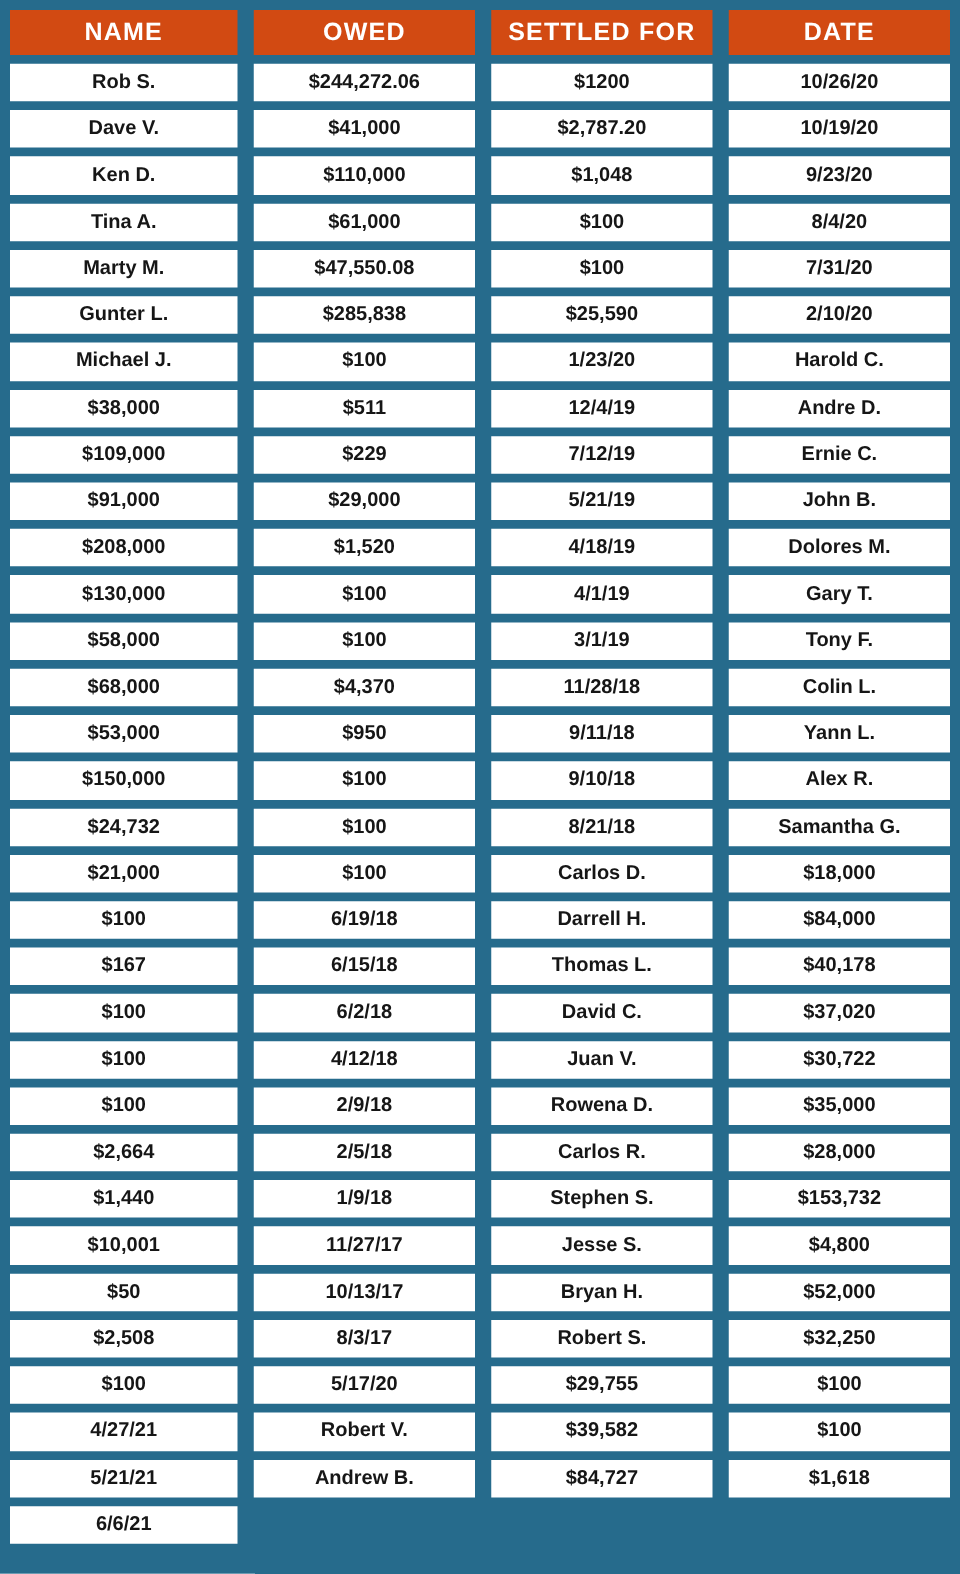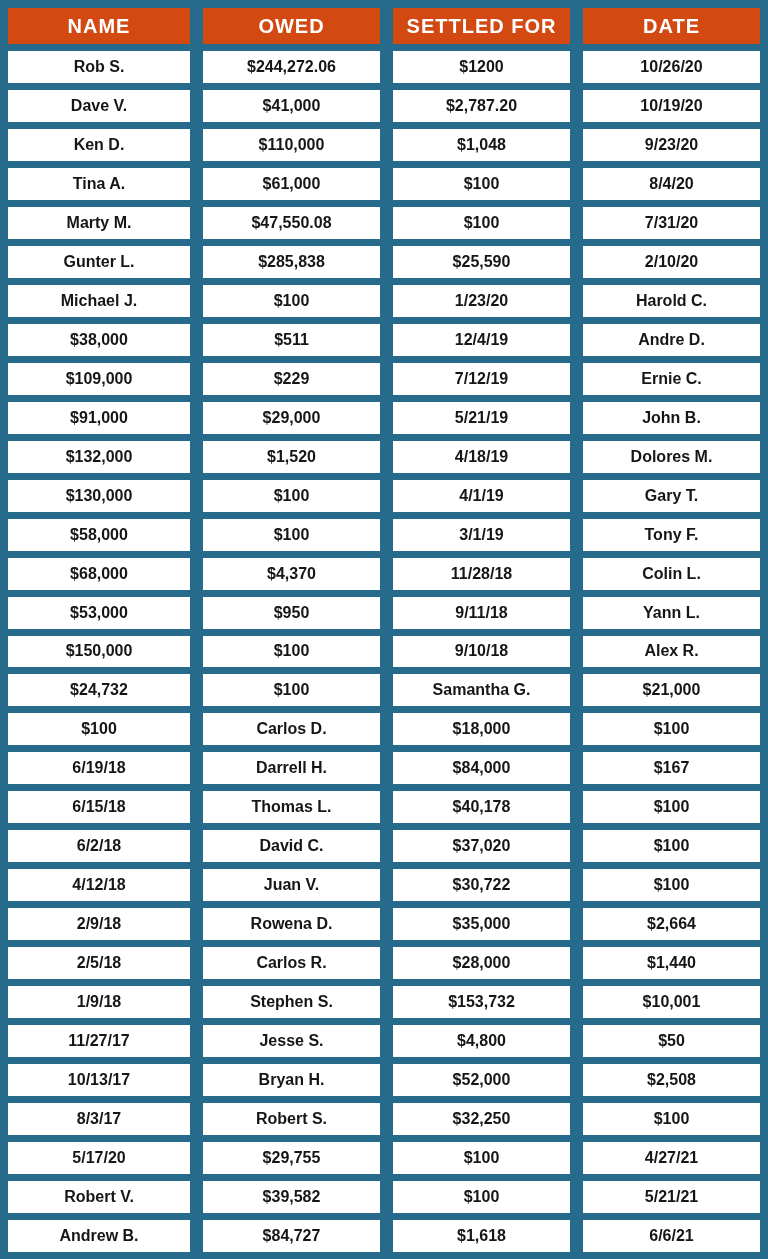--- a/index.html
+++ b/index.html
@@ -23,21 +23,21 @@
   }
   .grid {
     width: 100%;
     height: 100%;
     display: grid;
     grid-template-columns: 182px 177px 177px 1fr;
     grid-template-rows: 36px;
     grid-auto-rows: 1fr;
     column-gap: 13px;
     row-gap: 7px;
-    padding: 8px 8px 7px 8px;
+    padding: 8px 8px 24px 8px;
   }
   .hcell {
     background: var(--header-bg);
     color: var(--header-text);
     display: flex;
     align-items: center;
     justify-content: center;
     font-size: 20px;
     font-weight: 700;
     letter-spacing: 1px;
@@ -94,21 +94,21 @@
       <div class="cell">12/4/19</div>
       <div class="cell">Andre D.</div>
       <div class="cell">$109,000</div>
       <div class="cell">$229</div>
       <div class="cell">7/12/19</div>
       <div class="cell">Ernie C.</div>
       <div class="cell">$91,000</div>
       <div class="cell">$29,000</div>
       <div class="cell">5/21/19</div>
       <div class="cell">John B.</div>
-      <div class="cell">$132,000</div>
+      <div class="cell">$208,000</div>
       <div class="cell">$1,520</div>
       <div class="cell">4/18/19</div>
       <div class="cell">Dolores M.</div>
       <div class="cell">$130,000</div>
       <div class="cell">$100</div>
       <div class="cell">4/1/19</div>
       <div class="cell">Gary T.</div>
       <div class="cell">$58,000</div>
       <div class="cell">$100</div>
       <div class="cell">3/1/19</div>
@@ -120,20 +120,21 @@
       <div class="cell">$53,000</div>
       <div class="cell">$950</div>
       <div class="cell">9/11/18</div>
       <div class="cell">Yann L.</div>
       <div class="cell">$150,000</div>
       <div class="cell">$100</div>
       <div class="cell">9/10/18</div>
       <div class="cell">Alex R.</div>
       <div class="cell">$24,732</div>
       <div class="cell">$100</div>
+      <div class="cell">8/21/18</div>
       <div class="cell">Samantha G.</div>
       <div class="cell">$21,000</div>
       <div class="cell">$100</div>
       <div class="cell">Carlos D.</div>
       <div class="cell">$18,000</div>
       <div class="cell">$100</div>
       <div class="cell">6/19/18</div>
       <div class="cell">Darrell H.</div>
       <div class="cell">$84,000</div>
       <div class="cell">$167</div>

